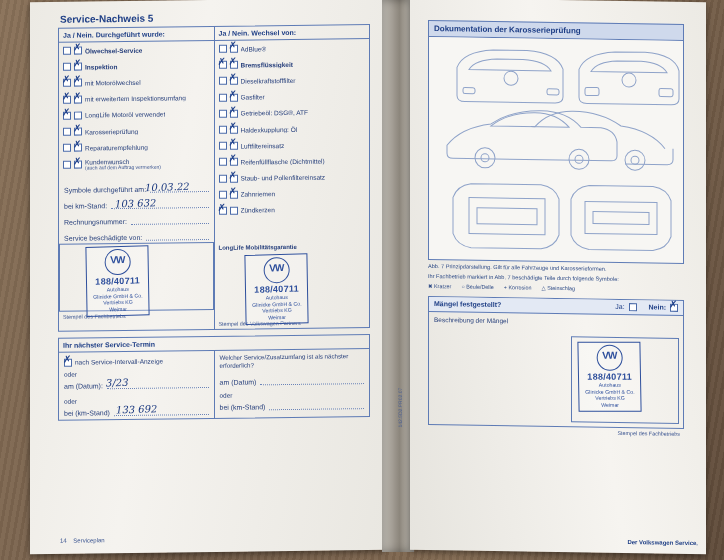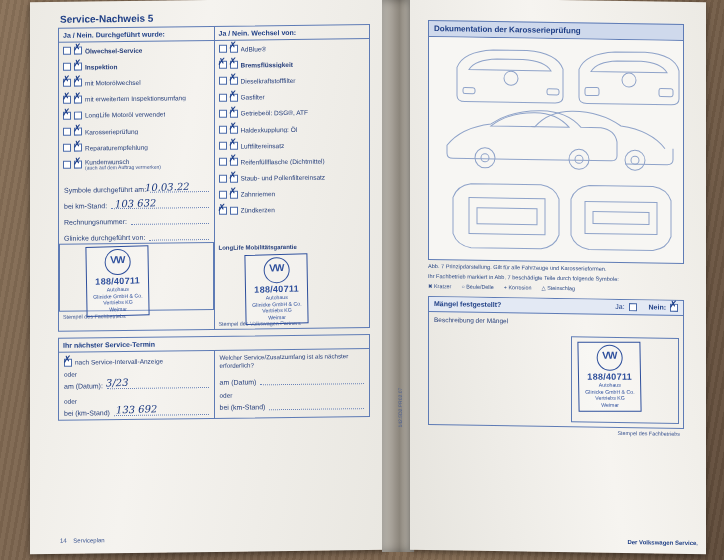--- a/index.html
+++ b/index.html
@@ -205,21 +205,21 @@
           <div style="position:relative;height:0">
             <span class="hw" style="position:absolute;left:56px;top:-13px">103 632</span>
           </div>
 
           <div class="fieldline">
             <span>Rechnungsnummer:</span>
             <span class="dots"></span>
           </div>
 
           <div class="fieldline">
-            <span>Glinicke durchgeführt von:</span>
+            <span>Service beschädigte von:</span>
             <span class="dots"></span>
           </div>
 
           <div class="stampbox">
             <div class="stamp" style="left:26px;top:2px">
               <div class="vwlogo"></div>
               <div class="num">188/40711</div>
               <div class="lines">
                 <div>Autohaus</div>
                 <div>Glinicke GmbH &amp; Co.</div>

